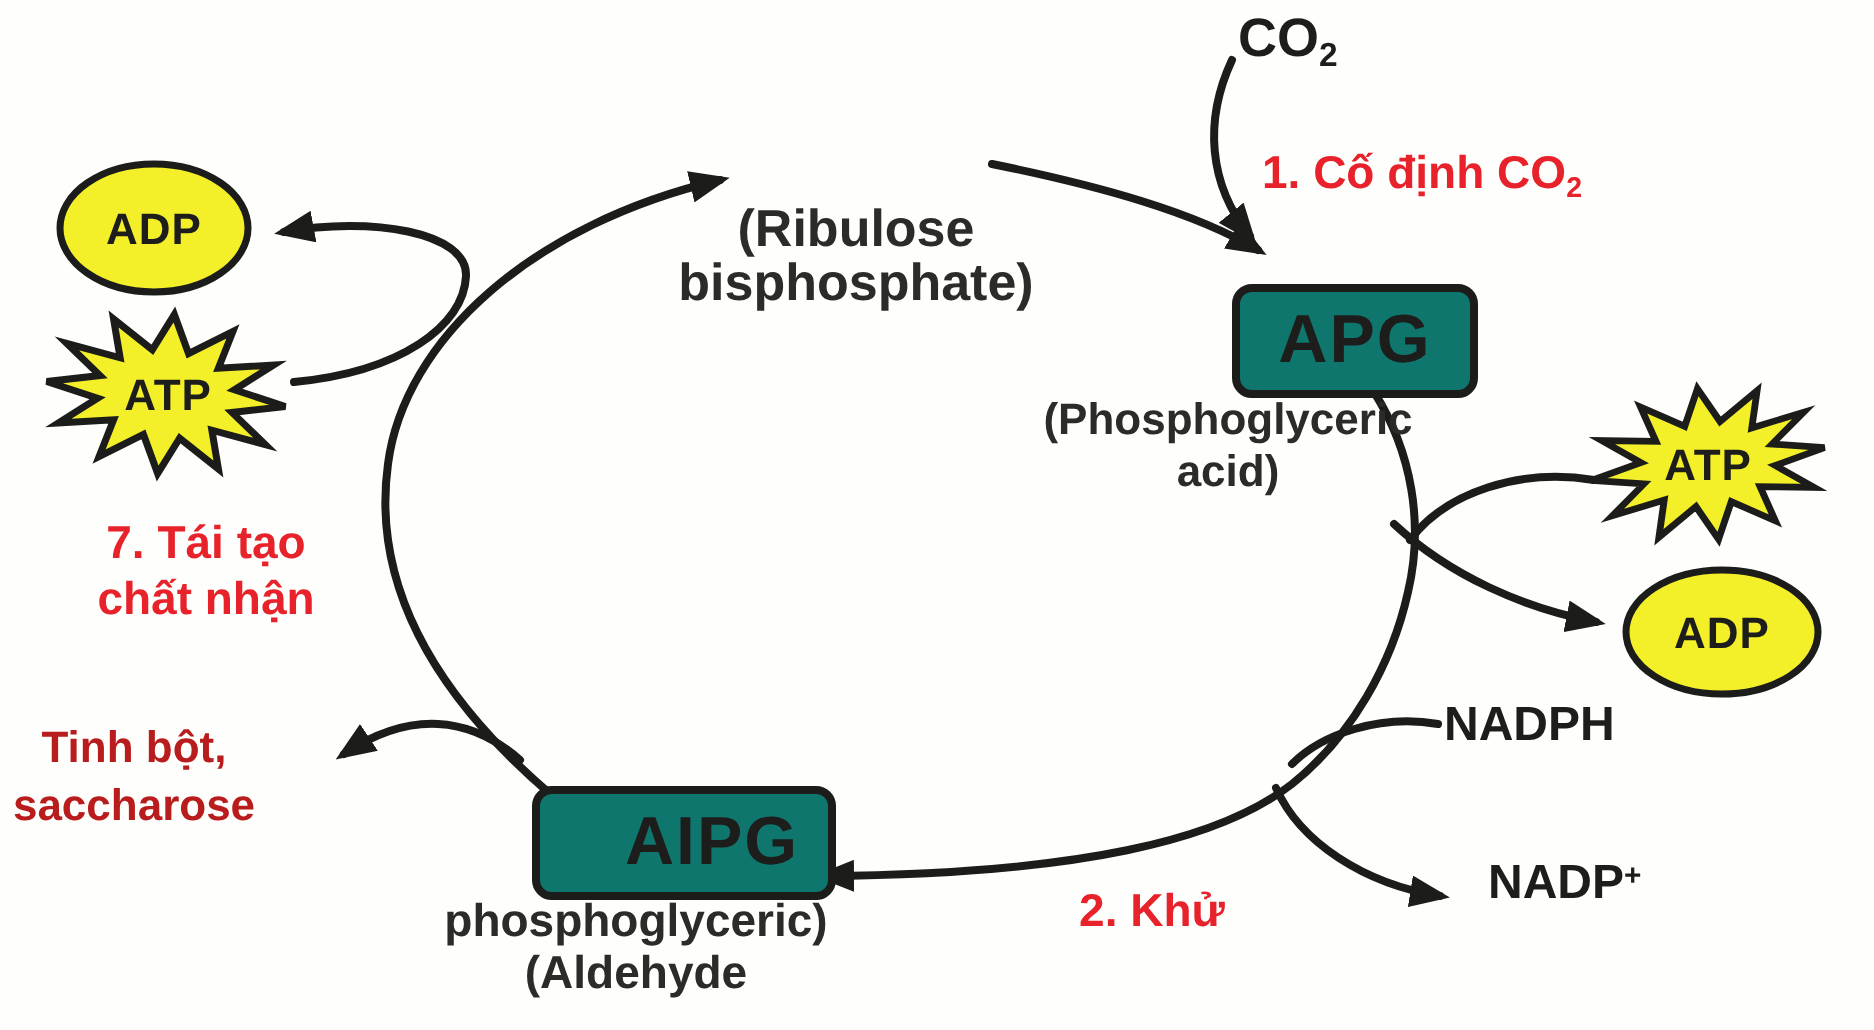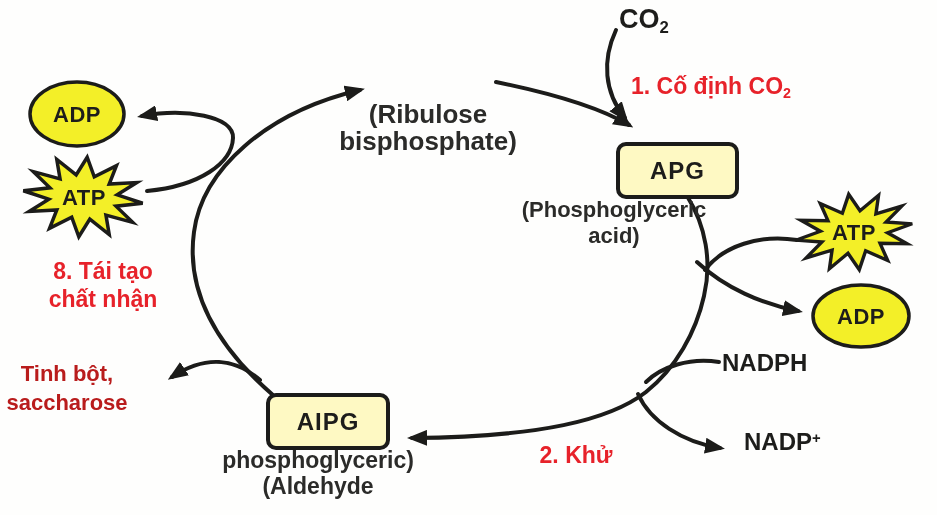--- a/index.html
+++ b/index.html
@@ -11,23 +11,23 @@
   }
   svg.wires{position:absolute;left:0;top:0;}
   .lbl{position:absolute;white-space:nowrap;font-weight:700;line-height:1.1;}
   .ctr{transform:translateX(-50%);text-align:center;}
   .shape-ctr{transform:translate(-50%,-50%);text-align:center;}
   .red{color:#e7222a;}
   .desc{font-weight:600;color:#2b2b29;}
   sub.sb{font-size:0.62em;font-weight:inherit;vertical-align:-0.3em;}
   sup.sp{font-size:0.62em;font-weight:inherit;vertical-align:0.45em;}
   .node-box{
-    position:absolute;border:4px solid #1c1c1a;border-radius:10px;background:#fef9c3;
+    position:absolute;border:4px solid #1c1c1a;border-radius:10px;background:#0f766e;
     display:flex;align-items:center;justify-content:center;
-    font-weight:700;font-size:24px;letter-spacing:1px;
+    font-weight:700;font-size:34px;letter-spacing:1px;
   }
   
   .co2-lbl{left:619px;top:5px;font-size:27px;}
   .step1-lbl{left:711px;top:74px;font-size:23px;text-align:right;}
   .rubp-lbl{left:436px;top:56px;font-size:30px;letter-spacing:1px;}
   .rubp-desc{left:428px;top:101px;font-size:26px;line-height:27px;}
   .apg-desc{left:614px;top:197px;font-size:22px;line-height:26px;}
   .nadph-lbl{left:722px;top:350px;font-size:24px;}
   .nadp-lbl{left:744px;top:429px;font-size:24px;}
   .step2-lbl{left:576px;top:443px;font-size:23px;}
@@ -75,21 +75,21 @@
 
     <ellipse cx="77" cy="114" rx="47" ry="32" stroke="#1c1c1a" stroke-width="3.5" fill="#f3ef28"></ellipse>
     <use href="#star12" transform="translate(83,197) rotate(6)" fill="#f3ef28"></use>
     <use href="#star12" transform="translate(854,232) rotate(-8) scale(0.98,0.95)" fill="#f3ef28"></use>
     <ellipse cx="861" cy="316" rx="48" ry="31" stroke="#1c1c1a" stroke-width="3.5" fill="#f3ef28"></ellipse>
   </svg>
 
   <div class="node-box" style="left:616px;top:142px;width:115px;height:49px;">
     <span>APG</span>
   </div>
-  <div class="node-box" style="left:266px;top:393px;width:116px;height:49px;">
+  <div class="node-box" style="left:266px;top:393px;width:116px;height:49px;padding-left:28px;">
     <span>AIPG</span>
   </div>
 
   <div class="lbl co2-lbl">
     <span>CO</span><sub class="sb">2</sub>
   </div>
 
   <div class="lbl ctr red step1-lbl">
     <span>1. Cố định CO</span><sub class="sb">2</sub>
   </div>
@@ -117,21 +117,21 @@
     <div>phosphoglyceric)</div>
     <div>(Aldehyde</div>
   </div>
 
   <div class="lbl ctr desc starch-lbl" style="color:#b91c1c;">
     <div>Tinh bột,</div>
     <div>saccharose</div>
   </div>
 
   <div class="lbl ctr red step3-lbl">
-    <div>8. Tái tạo</div>
+    <div>7. Tái tạo</div>
     <div>chất nhận</div>
   </div>
 
   <div class="lbl shape-ctr atp-adp-txt" style="left:77px;top:115px;">ADP</div>
   <div class="lbl shape-ctr atp-adp-txt" style="left:84px;top:198px;">ATP</div>
   <div class="lbl shape-ctr atp-adp-txt" style="left:854px;top:233px;">ATP</div>
   <div class="lbl shape-ctr atp-adp-txt" style="left:861px;top:317px;">ADP</div>
 
 </div>
 

